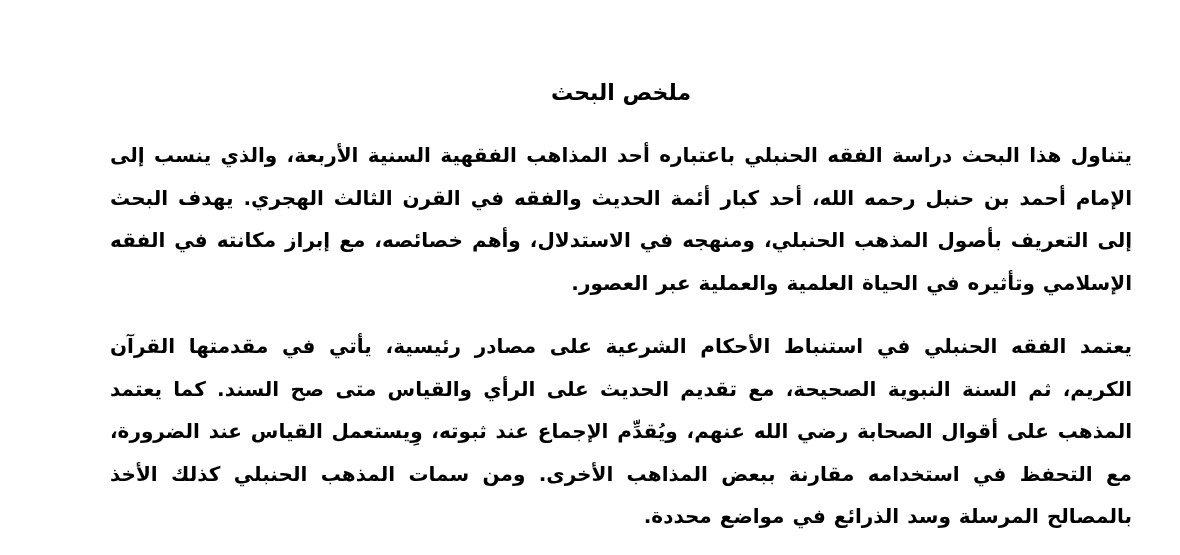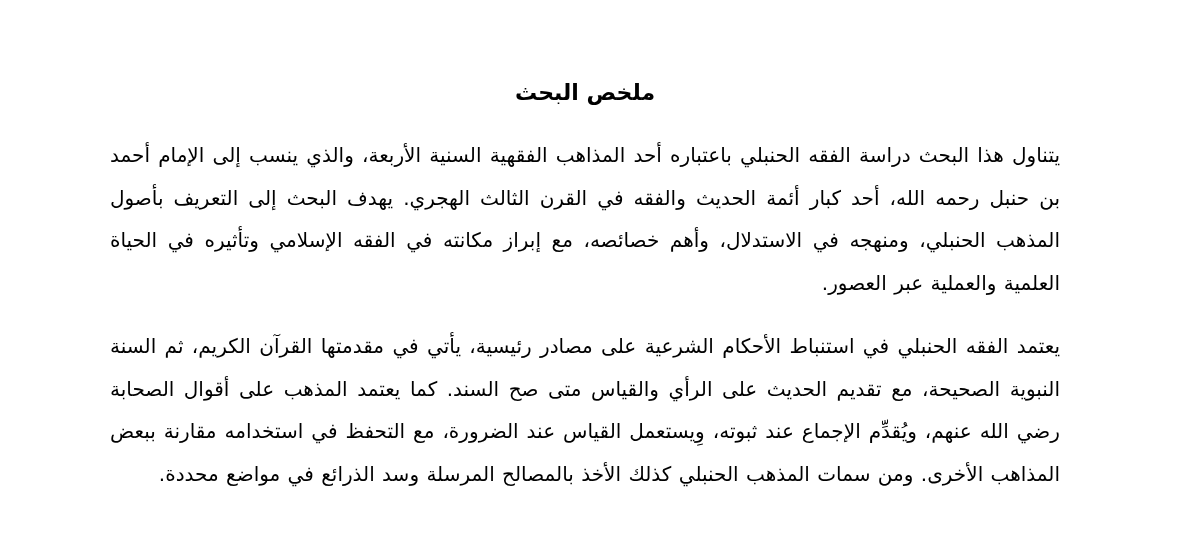--- a/index.html
+++ b/index.html
@@ -12,37 +12,38 @@
     height: 555px;
     overflow: hidden;
     font-family: "DejaVu Sans", sans-serif;
     color: #000000;
   }
   .page {
     direction: rtl;
     box-sizing: border-box;
     width: 1180px;
     height: 514px;
-    padding: 78px 120px 0 110px;
+    padding: 78px 48px 0 110px;
     background: #ffffff;
   }
   .doc-title {
     text-align: center;
     font-weight: bold;
     font-size: 22px;
     line-height: 30px;
     margin: 0 0 26px 0;
   }
   .doc-paragraph {
     font-size: 20px;
     line-height: 42.5px;
     text-align: justify;
     text-justify: inter-word;
     margin: 0 0 21px 0;
     word-spacing: 1px;
+    font-weight: bold;
   }
 </style>
 </head>
 <body>
 
 <div class="page">
   <h1 class="doc-title">ملخص البحث</h1>
 
   <p class="doc-paragraph">يتناول هذا البحث دراسة الفقه الحنبلي باعتباره أحد المذاهب الفقهية السنية الأربعة، والذي ينسب إلى الإمام أحمد بن حنبل رحمه الله، أحد كبار أئمة الحديث والفقه في القرن الثالث الهجري. يهدف البحث إلى التعريف بأصول المذهب الحنبلي، ومنهجه في الاستدلال، وأهم خصائصه، مع إبراز مكانته في الفقه الإسلامي وتأثيره في الحياة العلمية والعملية عبر العصور.</p>
 

